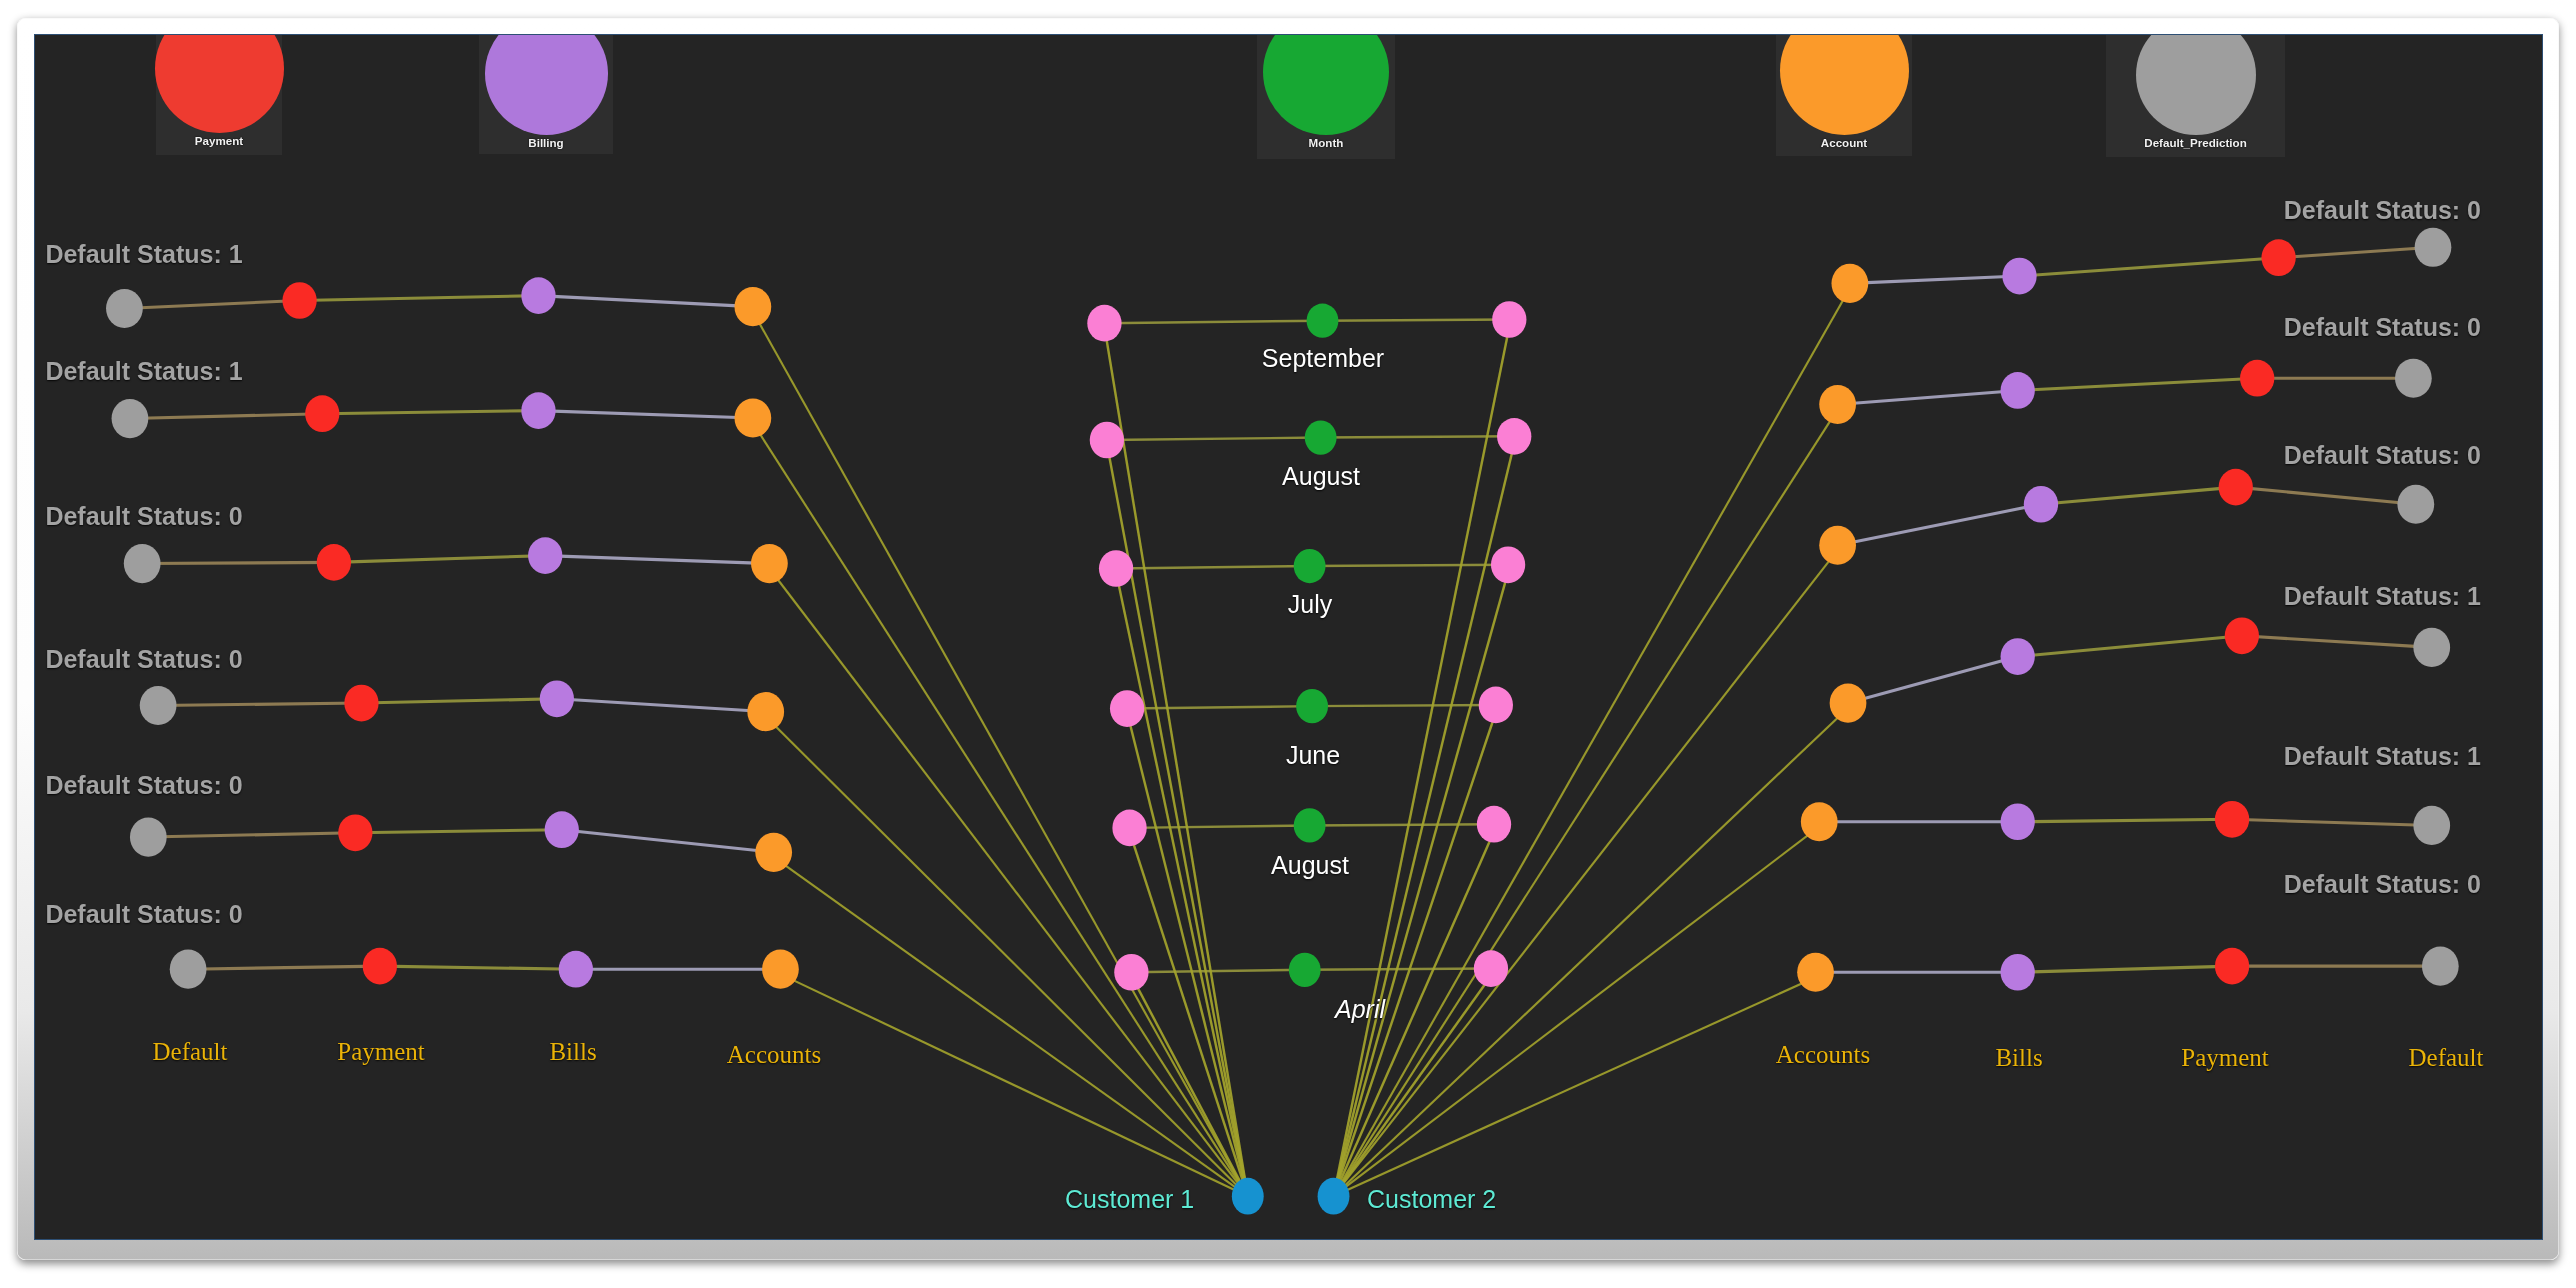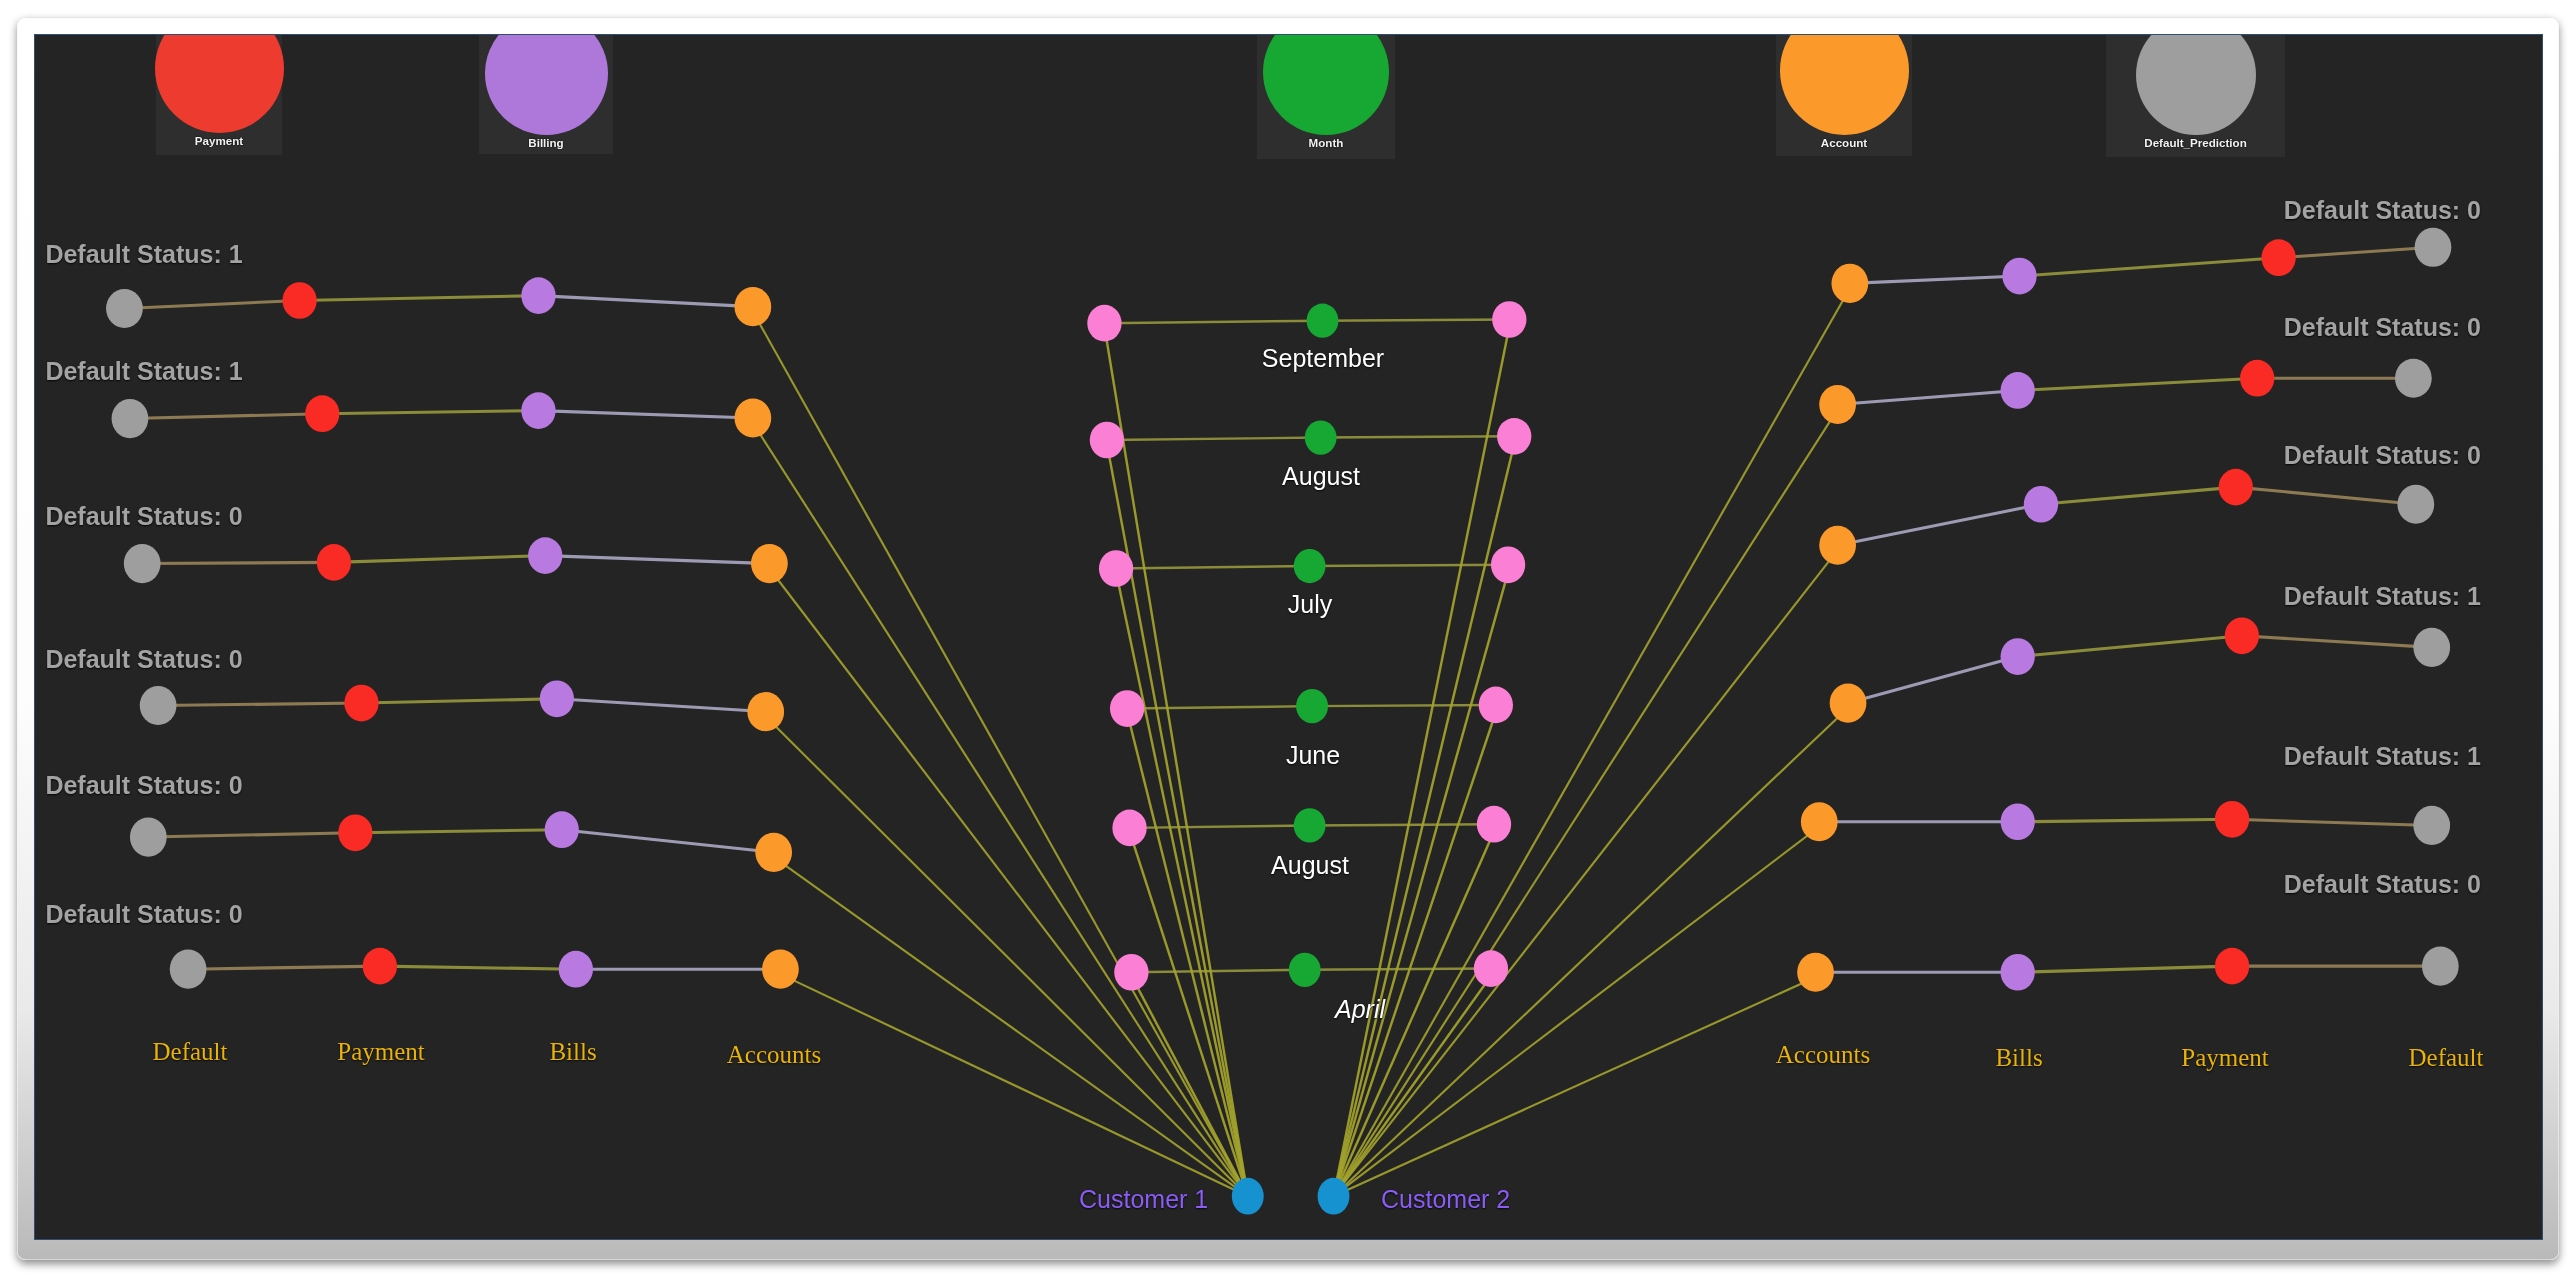--- a/index.html
+++ b/index.html
@@ -52,24 +52,23 @@
     transform:translateX(-50%);
     font-family:Liberation Serif, serif;
   }
   .month-label{
     position:absolute;color:#ffffff;font-size:25px;font-weight:400;
     white-space:nowrap;text-shadow:0 0.6px 1.8px rgba(0,0,0,0.85);
     transform:translateX(-50%);
     font-family:"Liberation Sans",sans-serif;
   }
   .cust-label{
-    position:absolute;color:#8b5cf6;font-size:25px;font-weight:400;
-    white-space:nowrap;text-shadow:0 0.6px 1.8px rgba(0,0,0,0.85);
-    font-family:"Liberation Sans",sans-serif;
-    margin-left:14px;
+    position:absolute;color:#5eead4;font-size:25px;font-weight:400;
+    white-space:nowrap;text-shadow:0 0.6px 1.8px rgba(0,0,0,0.85);
+    font-family:"Liberation Sans",sans-serif;
   }
 </style>
 </head>
 <body>
 
 <div id="frame">
   <div id="bevel"></div>
   <div id="canvas">
     <svg id="svg" viewBox="0 0 4093 1968" preserveAspectRatio="none">
         <line x1="146" y1="447" x2="432" y2="434" stroke="#8d7a52" stroke-width="5"></line>

